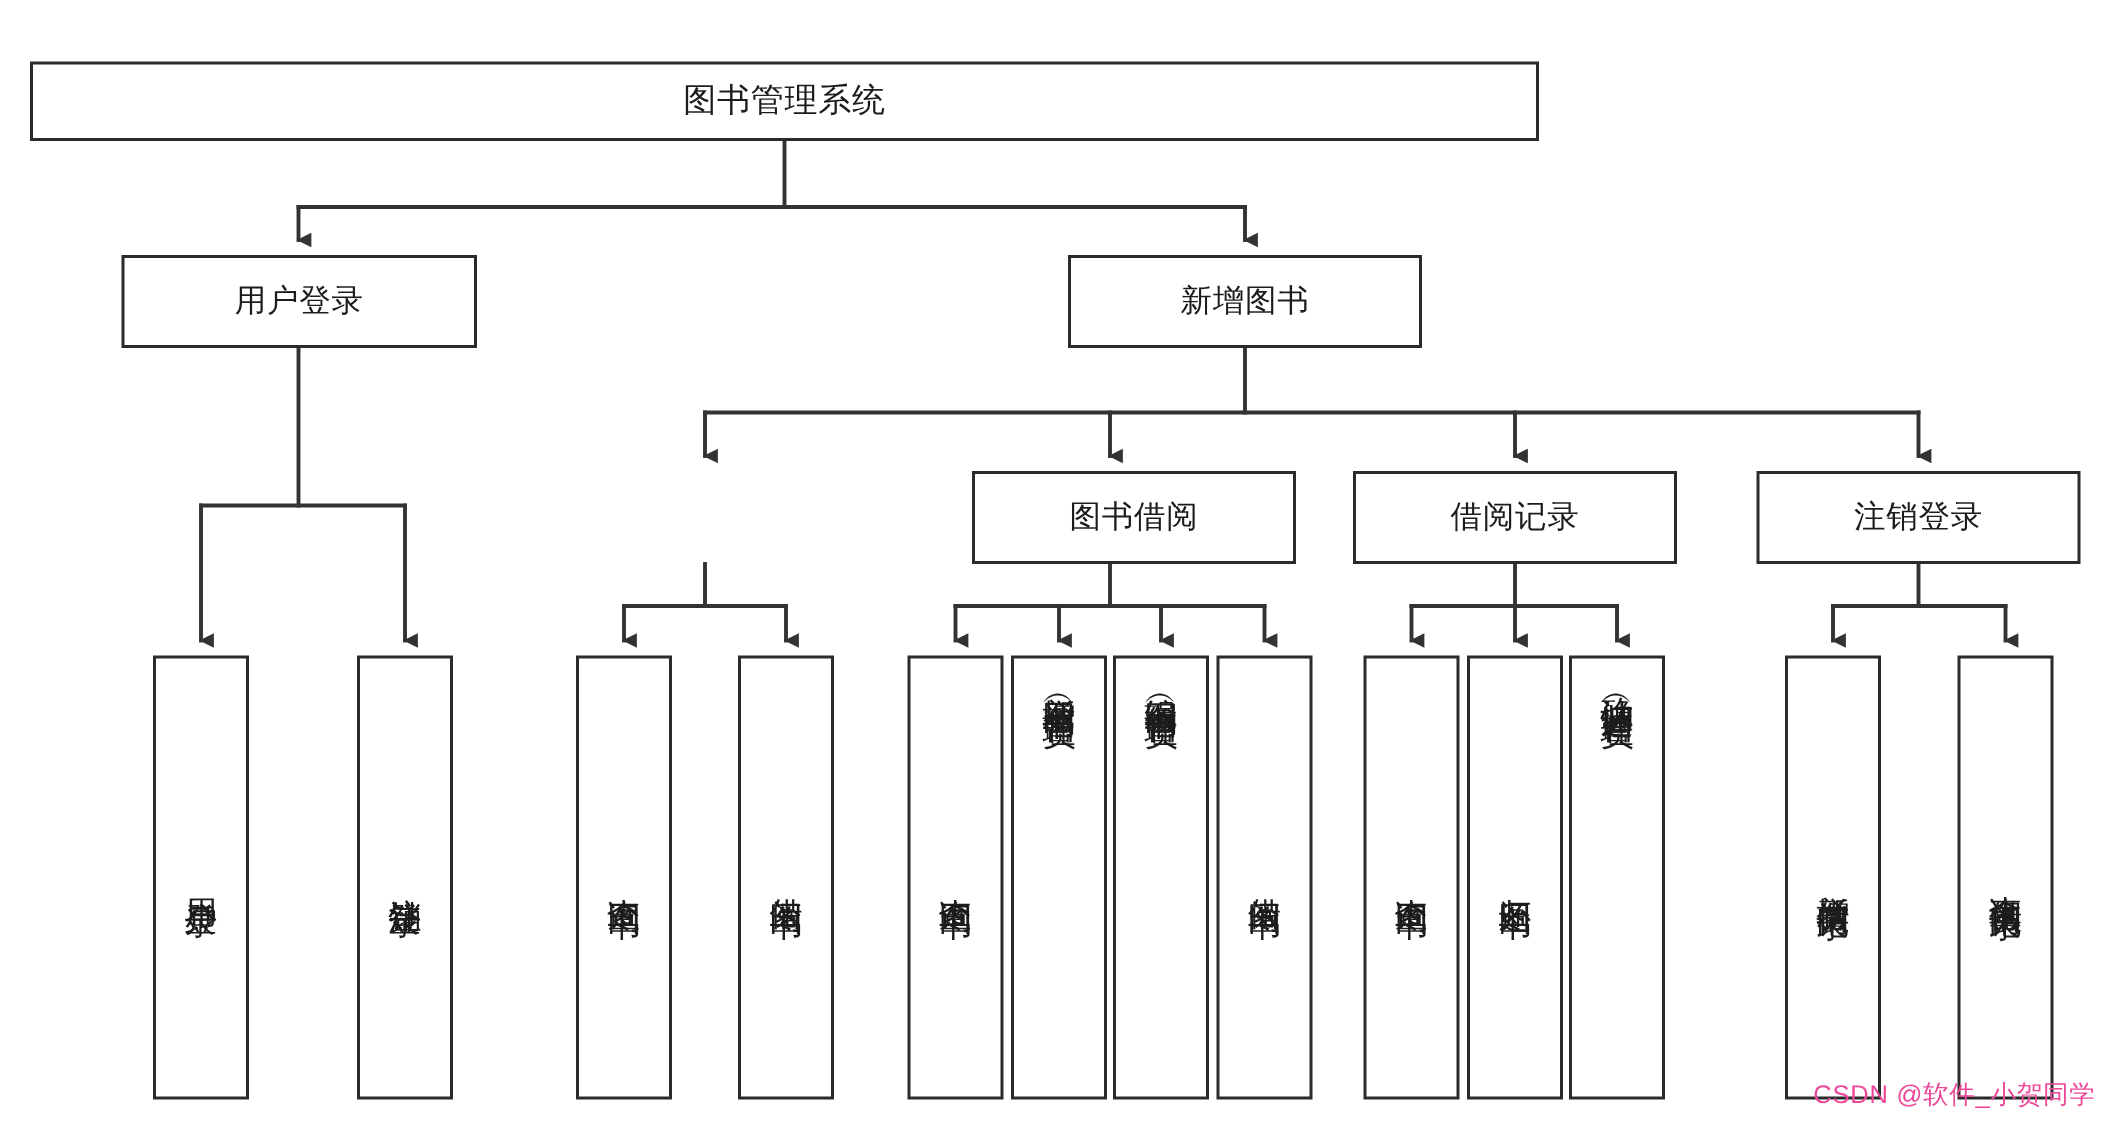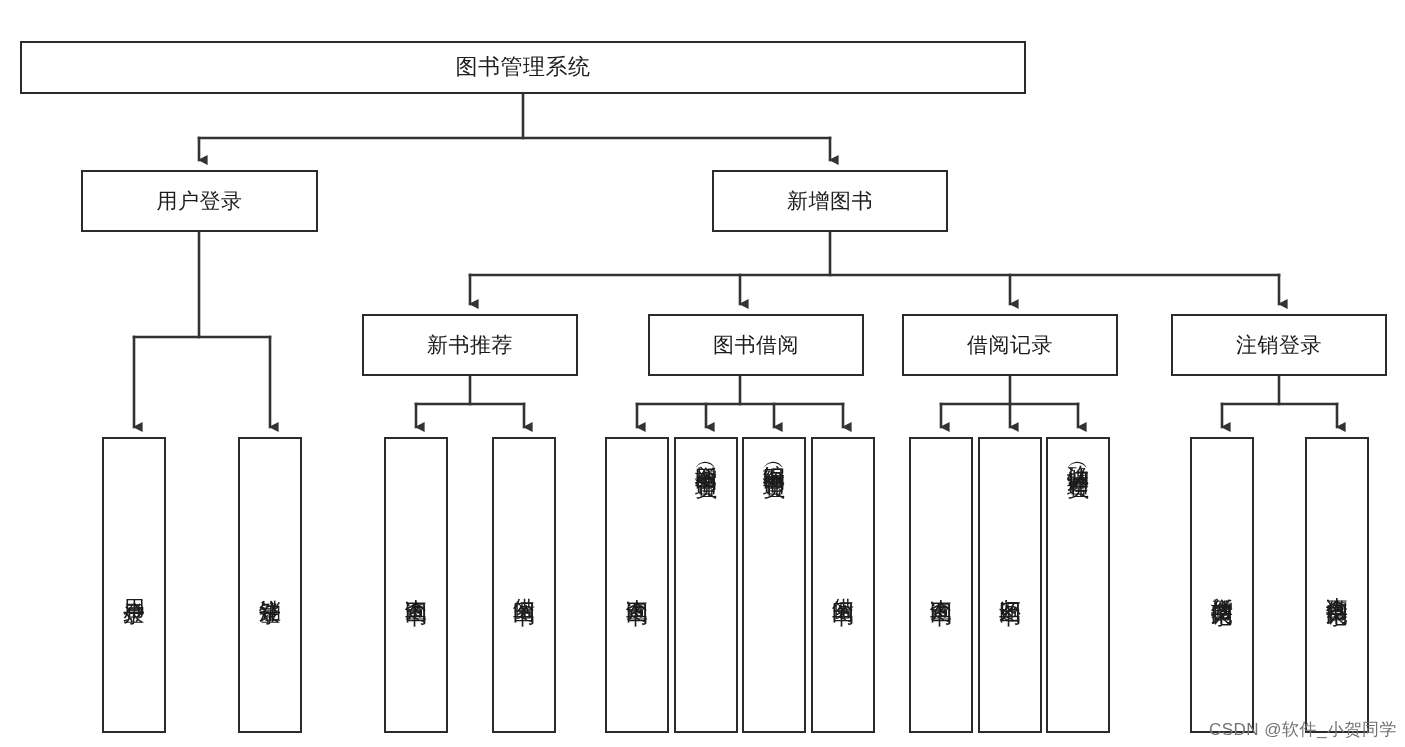--- a/index.html
+++ b/index.html
@@ -65,21 +65,21 @@
     text-orientation: upright;
     font-size: 22px;
     letter-spacing: 2px;
     line-height: 1;
   }
   #watermark {
     position: absolute;
     right: 8px;
     bottom: 6px;
     font-size: 17px;
-    color: #737373;
+    color: #ec4899;
     z-index: 5;
     white-space: nowrap;
     letter-spacing: 0.5px;
   }
 </style>
 </head>
 <body>
 
 <div id="diagram-canvas">
 
@@ -140,23 +140,20 @@
   </div>
 
   <div class="node horiz" style="left:81px; top:170px; width:237px; height:62px;">
     <span class="node-label">用户登录</span>
   </div>
 
   <div class="node horiz" style="left:712px; top:170px; width:236px; height:62px;">
     <span class="node-label">新增图书</span>
   </div>
 
-  <div class="node horiz" style="left:362px; top:314px; width:216px; height:62px;">
-    <span class="node-label">新书推荐</span>
-  </div>
 
   <div class="node horiz" style="left:648px; top:314px; width:216px; height:62px;">
     <span class="node-label">图书借阅</span>
   </div>
 
   <div class="node horiz" style="left:902px; top:314px; width:216px; height:62px;">
     <span class="node-label">借阅记录</span>
   </div>
 
   <div class="node horiz" style="left:1171px; top:314px; width:216px; height:62px;">

